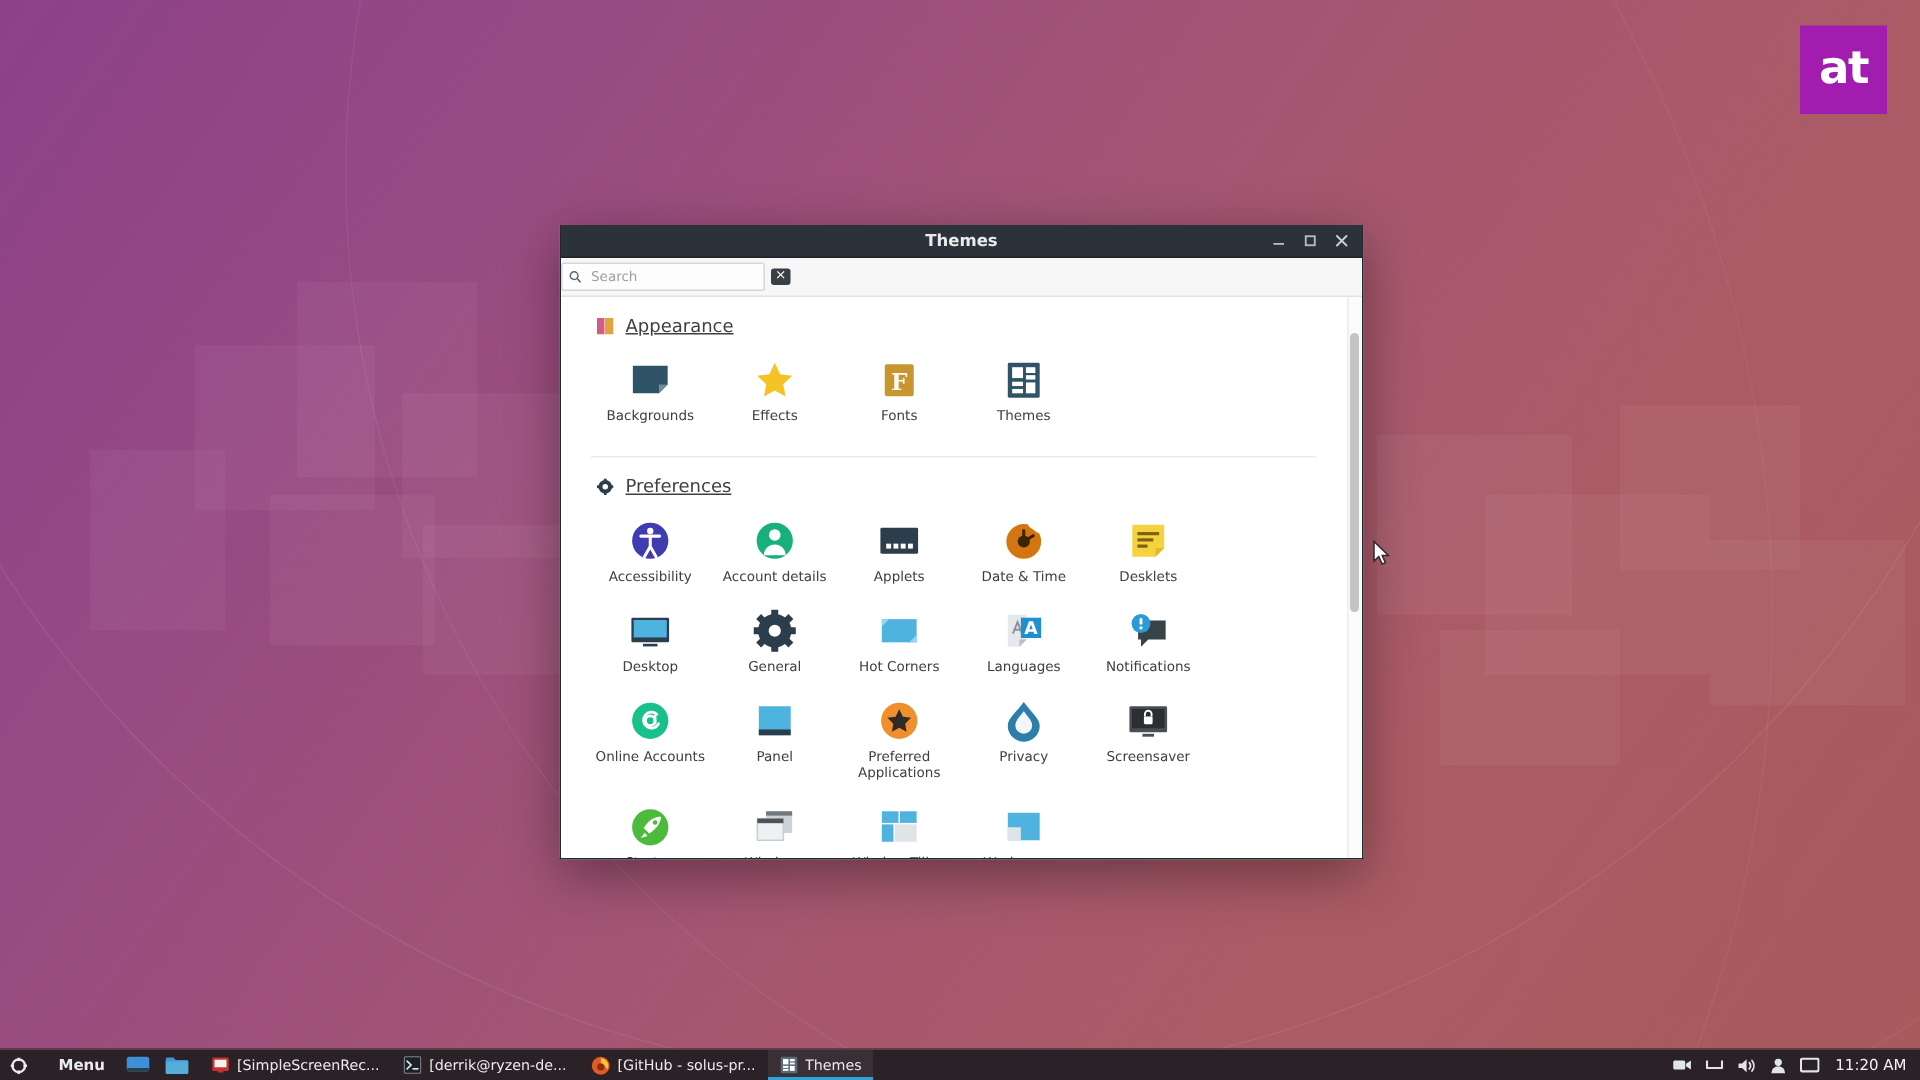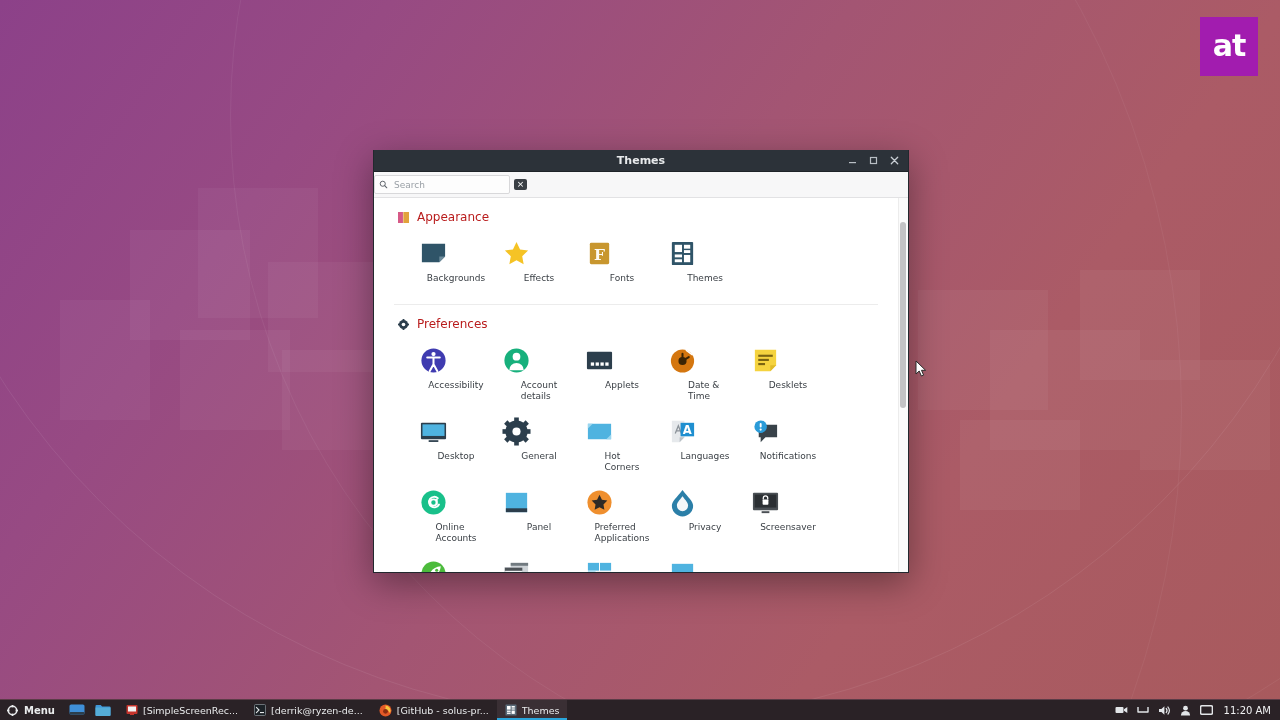--- a/index.html
+++ b/index.html
@@ -77,41 +77,40 @@
   #content{
     flex:1;overflow:hidden;padding:0 14px;position:relative;
   }
   #scrollgutter{width:9px;background:#fbfbfb;border-left:1px solid #ececec;position:relative;}
   #scrollthumb{
     position:absolute;left:1px;width:6px;top:24px;height:186px;
     background:#c3c3c5;border-radius:3px;
   }
   .section{padding-top:0;}
   .sec-head{display:flex;align-items:center;gap:8px;margin:12px 0 8px 10px;}
-  .sec-head .lbl{font-size:12px;color:#b91c1c;}
+  .sec-head .lbl{font-size:12px;color:#404040;text-decoration:underline;}
   .sec-divider{height:1px;background:#ececec;margin:12px 6px 0 6px;}
   .grid{display:flex;flex-wrap:wrap;padding-left:4px;}
   .item{
     width:79px;padding:6px 2px 8px 2px;display:flex;flex-direction:column;
     align-items:center;gap:5px;cursor:default;
   }
   .item .icon{width:30px;height:30px;display:flex;align-items:center;justify-content:center;}
   .item .icon svg{display:block;}
   .item .cap{
-    font-size:9px;color:#3b4046;text-align:left;line-height:11px;
+    font-size:9px;color:#3b4046;text-align:center;line-height:11px;
     max-width:76px;
-    margin-left:45px;
   }
   
   #taskbar{
     position:absolute;left:0;bottom:0;width:1280px;height:20px;
     background:#2a2226;border-top:1px solid #5b3c47;
     display:flex;align-items:center;font-size:9.5px;color:#e9ebec;
   }
-  #menu{display:flex;align-items:center;gap:6px;padding:0 9px 0 7px;height:20px;}
+  #menu{display:flex;align-items:center;gap:21px;padding:0 9px 0 7px;height:20px;}
   #menu .lbl{font-weight:700;font-size:10px;}
   .launcher{width:26px;height:20px;display:flex;align-items:center;justify-content:center;}
   .tasks{display:flex;align-items:center;height:20px;margin-left:2px;}
   .task{
     display:flex;align-items:center;gap:5px;height:20px;padding:0 8px;
     max-width:120px;position:relative;
   }
   .task .tl{white-space:nowrap;overflow:hidden;text-overflow:ellipsis;font-size:9.5px;}
   .task.active{background:#3a2f34;}
   .task.active::after{

